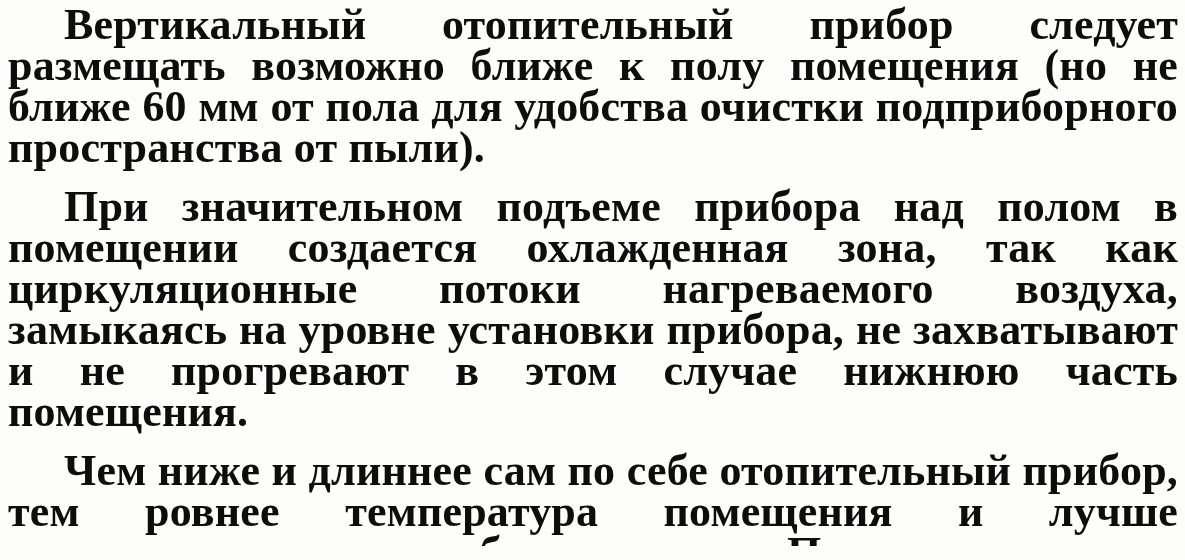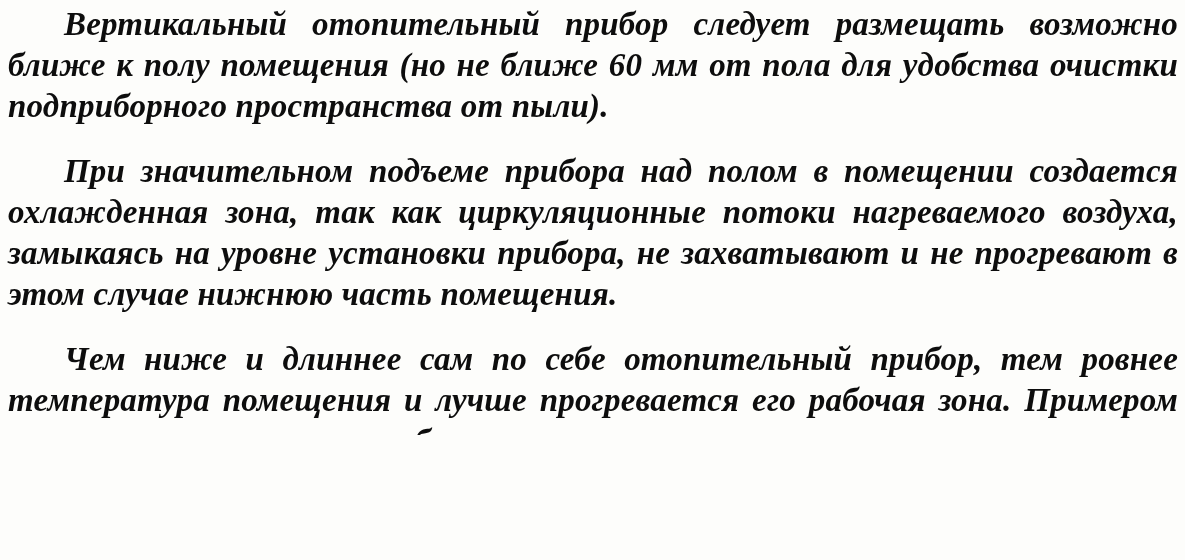--- a/index.html
+++ b/index.html
@@ -25,30 +25,29 @@
     position: absolute;
     left: 8px;
     top: 4px;
     width: 1170px;
   }
   p.para {
     margin: 0;
     padding: 0;
     color: #0d0d0d;
     font-family: "Liberation Serif", serif;
-    font-size: 33px;
+    font-size: 44px;
     line-height: 41px;
     text-align: justify;
     text-justify: inter-word;
     font-weight: 600;
     letter-spacing: 0.2px;
-    font-style: italic;
   }
   p.para + p.para {
-    margin-top: 24px;
+    margin-top: 18px;
   }
   p.para .indent {
     display: inline-block;
     width: 56px;
   }
   
   .clipped {
     max-height: 96px;
     overflow: hidden;
   }

